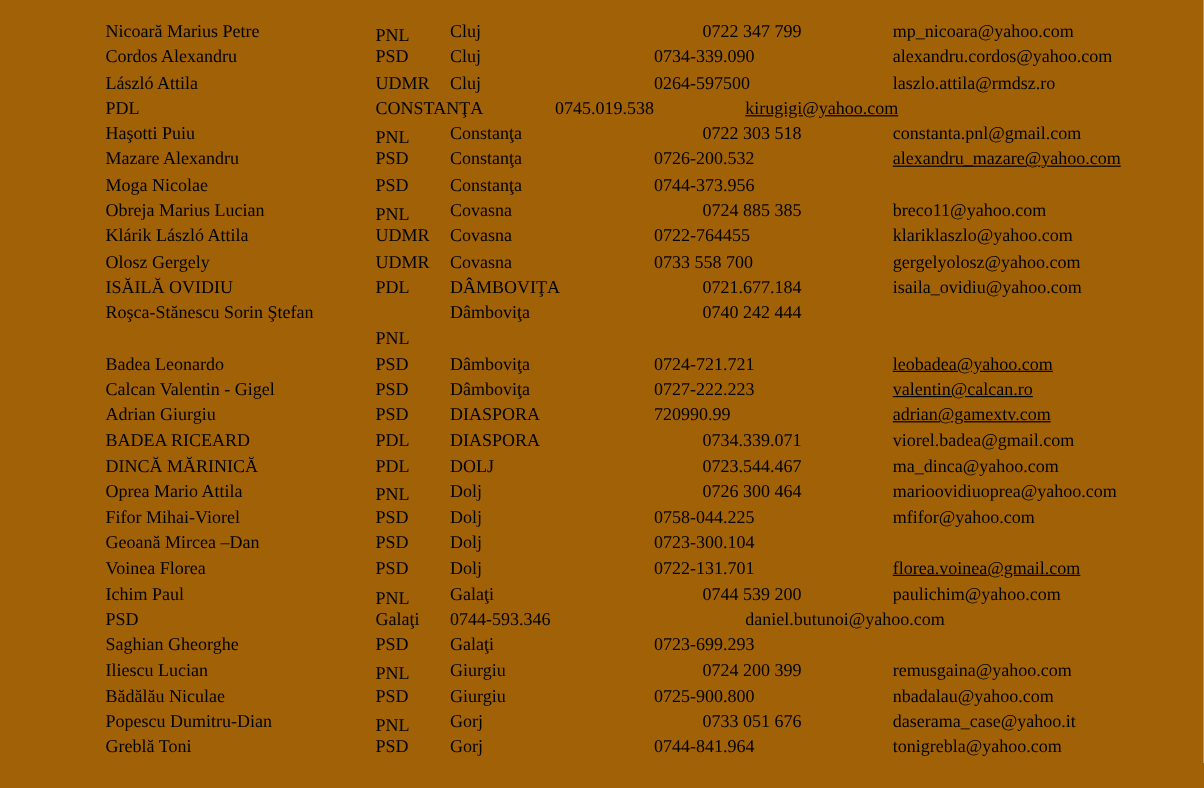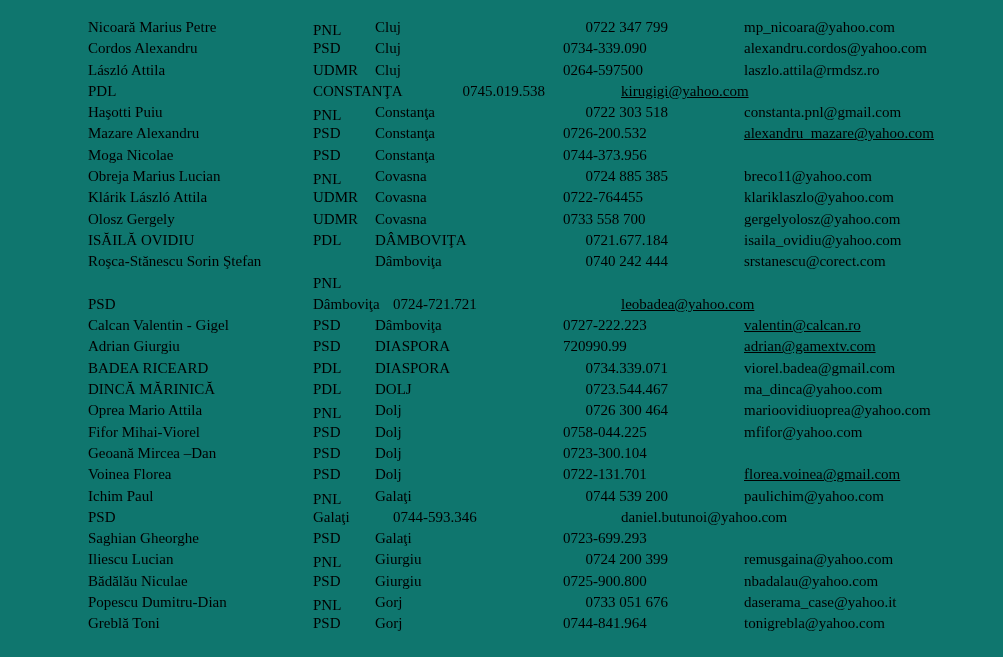--- a/index.html
+++ b/index.html
@@ -12,21 +12,21 @@
     height: 657px;
     font-family: "Liberation Serif", serif;
     font-size: 15px;
     color: #000000;
     overflow: hidden;
   }
   .page {
     position: relative;
     width: 1003px;
     height: 657px;
-    background: #0f766e;
+    background: #a16207;
   }
   .contact-table {
     position: absolute;
     top: 17px;
     left: 88px;
     right: 0;
   }
   .row {
     display: grid;
     grid-template-columns: 225px 62px 170px 123px auto;
@@ -43,21 +43,20 @@
   }
   .cell.party.shift-down {
     position: relative;
     top: 3px;
   }
   .cell.party.own-line {
     padding-top: 21.3px;
   }
   .cell.phone {
     text-align: left;
-    margin-left: 18px;
   }
   .cell.phone.align-right {
     text-align: right;
   }
   .cell.email {
     padding-left: 76px;
   }
   .cell.email.underlined {
     text-decoration: underline;
   }
@@ -151,24 +150,24 @@
     <div class="cell county">DÂMBOVIŢA</div>
     <div class="cell phone align-right">0721.677.184</div>
     <div class="cell email">isaila_ovidiu@yahoo.com</div>
   </div>
 
   <div class="row two-line">
     <div class="cell name">Roşca-Stănescu Sorin Ştefan</div>
     <div class="cell party own-line">PNL</div>
     <div class="cell county">Dâmboviţa</div>
     <div class="cell phone align-right">0740 242 444</div>
-    <div class="cell email">srstanescu@corect.com</div>
-  </div>
-
-  <div class="row">
+  </div>
+
+  <div class="row">
+    <div class="cell name">Badea Leonardo</div>
     <div class="cell party">PSD</div>
     <div class="cell county">Dâmboviţa</div>
     <div class="cell phone">0724-721.721</div>
     <div class="cell email underlined">leobadea@yahoo.com</div>
   </div>
 
   <div class="row">
     <div class="cell name">Calcan Valentin - Gigel</div>
     <div class="cell party">PSD</div>
     <div class="cell county">Dâmboviţa</div>

